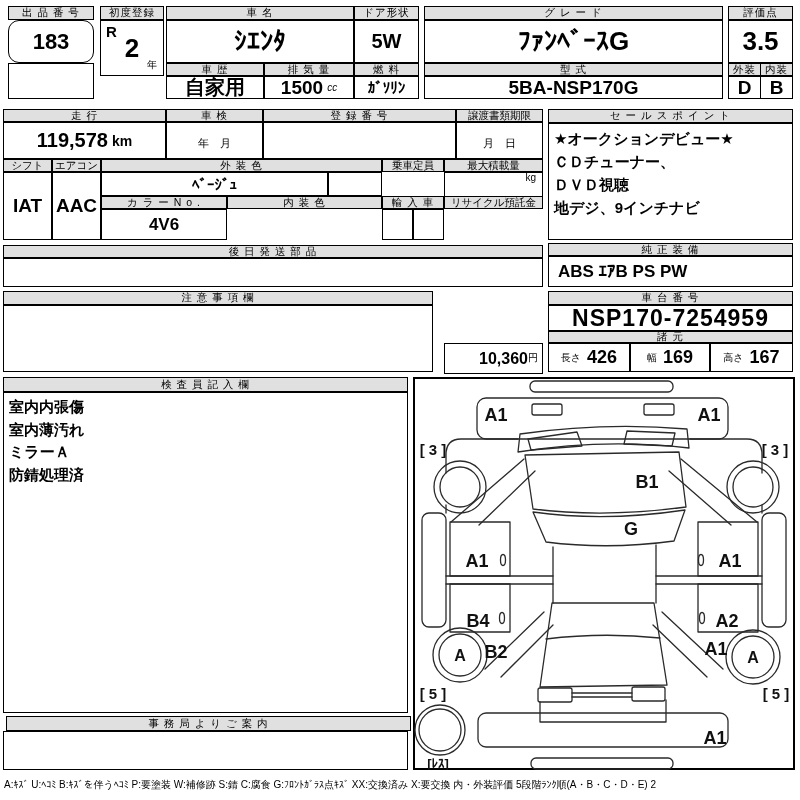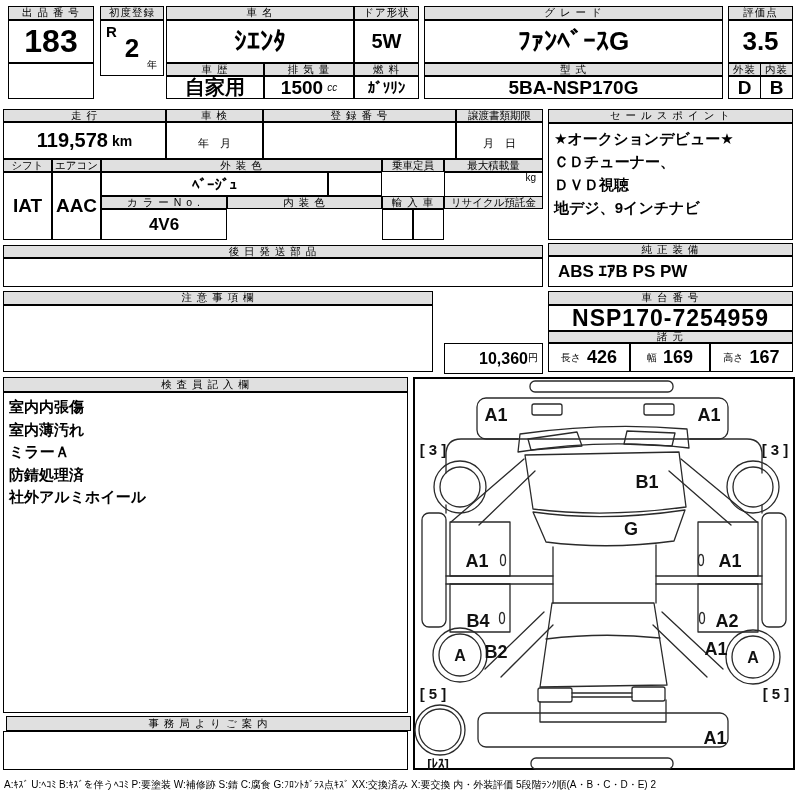--- a/index.html
+++ b/index.html
@@ -7,21 +7,21 @@
     width:800px;height:800px;position:relative;background:#fff;color:#000;
     font-family:"Liberation Sans","DejaVu Sans",sans-serif;
     -webkit-font-smoothing:antialiased;
   }
   .cell{
     position:absolute;box-sizing:border-box;border:1.5px solid #000;background:#fff;
     display:flex;align-items:center;justify-content:center;overflow:hidden;white-space:nowrap;
   }
   .hdr{background:#e0e0e0;font-size:10.5px;letter-spacing:1px;}
   .b{font-weight:bold;}
-  .f32{font-size:32px;} .f26{font-size:26px;} .f20{font-size:20px;}
+  .f32{font-size:22px;border-radius:11px;} .f26{font-size:26px;} .f20{font-size:20px;}
   .f19{font-size:19px;} .f18{font-size:18px;} .f17{font-size:17px;} .f16{font-size:16px;}
   .f15{font-size:15px;} .f14{font-size:14px;} .f11{font-size:11px;} .f10{font-size:10px;}
   .unit{font-size:10px;font-weight:normal;margin-left:4px;font-style:italic;}
   .left{justify-content:flex-start;}
   .bottom{align-items:flex-end;}
   .right{justify-content:flex-end;}
   .col{flex-direction:column;align-items:flex-start;justify-content:flex-start;}
   .lines{padding:3px 5px;line-height:22.5px;font-size:15px;font-weight:bold;}
   .rel{position:relative;}
   .abs{position:absolute;}
@@ -160,21 +160,20 @@
   <span class="f10">高さ</span>
   <span class="b f18" style="margin-left:6px">167</span>
 </div>
 
 <div class="cell hdr" style="left:3px;top:377px;width:405px;height:15px">検 査 員 記 入 欄</div>
 <div class="cell col lines" style="left:3px;top:392px;width:405px;height:321px">
   <span>室内内張傷</span>
   <span>室内薄汚れ</span>
   <span>ミラーＡ</span>
   <span>防錆処理済</span>
-  <span>社外アルミホイール</span>
 </div>
 
 <div class="cell hdr" style="left:6px;top:716px;width:405px;height:15px">事 務 局 よ り ご 案 内</div>
 <div class="cell" style="left:3px;top:731px;width:405px;height:39px"></div>
 
 <div class="cell" style="left:413px;top:377px;width:382px;height:393px;border-width:2px"></div>
 <svg viewBox="0 0 382 393" style="position:absolute;left:413px;top:377px;width:382px;height:393px">
   <g stroke="#2a2a2a" stroke-width="1.3" fill="none" stroke-linejoin="round" stroke-linecap="round">
 
     <rect x="117" y="4" width="143" height="11" rx="5"></rect>

